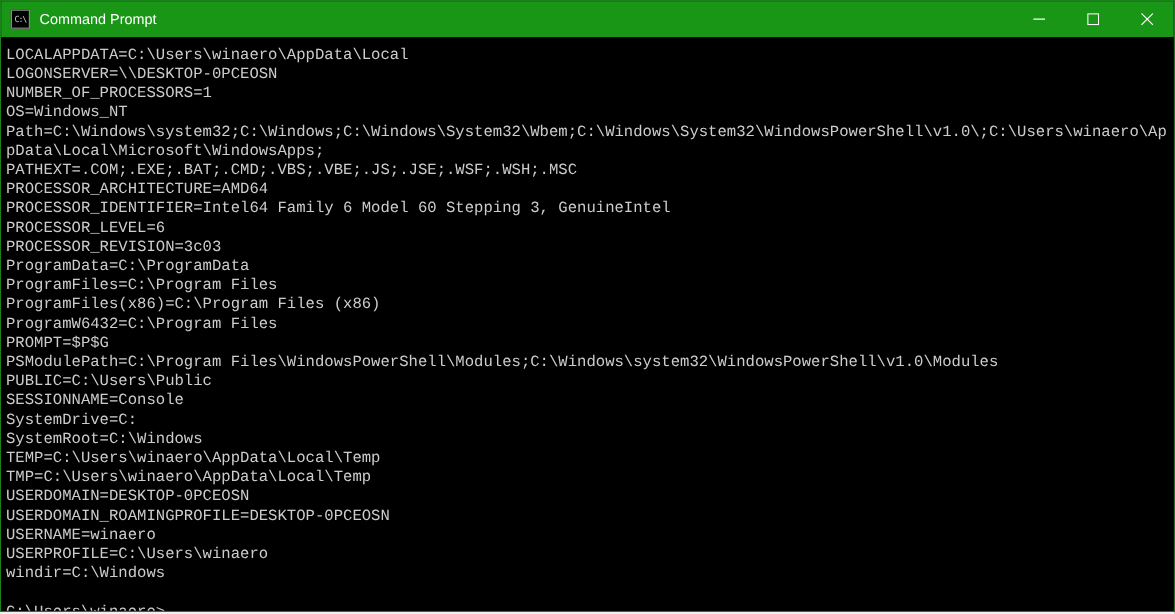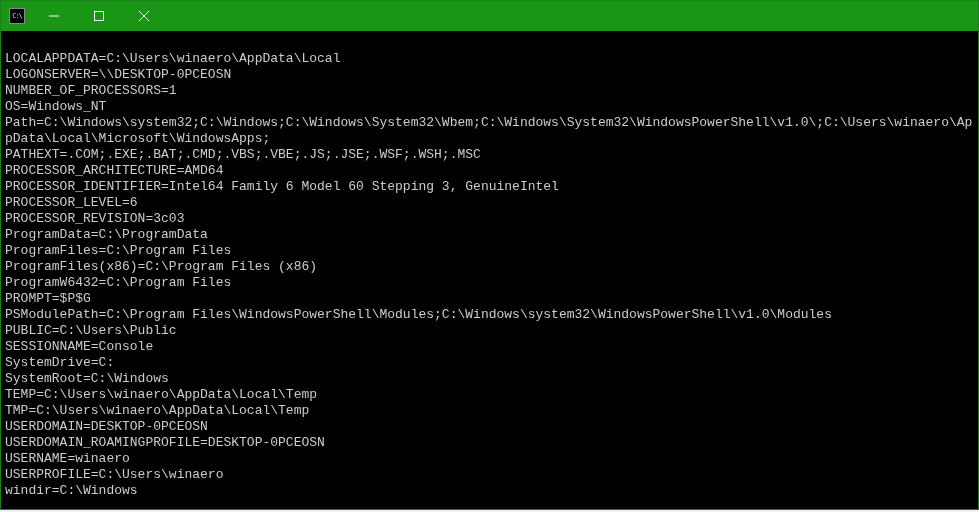--- a/index.html
+++ b/index.html
@@ -69,21 +69,21 @@
       stroke: #fff;
       stroke-width: 1;
       fill: none;
     }
     .terminal {
       flex: 1;
       background: #000;
       color: #ccc;
       font-size: 13px;
       line-height: 16px;
-      padding: 20px 4px;
+      padding: 7px 4px;
       overflow: hidden;
       white-space: pre-wrap;
       word-break: break-all;
       font-family: 'Consolas', 'Courier New', monospace;
     }
     .terminal-line {
       white-space: pre-wrap;
       word-break: break-all;
     }
     .blank-line {
@@ -93,20 +93,21 @@
       display: inline;
       text-decoration: underline;
     }
   </style>
 </head>
 <body>
 
 <div class="window">
   <div class="titlebar">
     <div class="title-icon">C:\</div>
+    <div class="title-text">Command Prompt</div>
     <div class="window-controls">
       <div class="win-btn">
         <svg viewBox="0 0 10 10">
             <line x1="0" y1="5" x2="10" y2="5"></line>
           </svg>
       </div>
       <div class="win-btn">
         <svg viewBox="0 0 10 10">
             <rect x="0.5" y="0.5" width="9" height="9"></rect>
           </svg>

